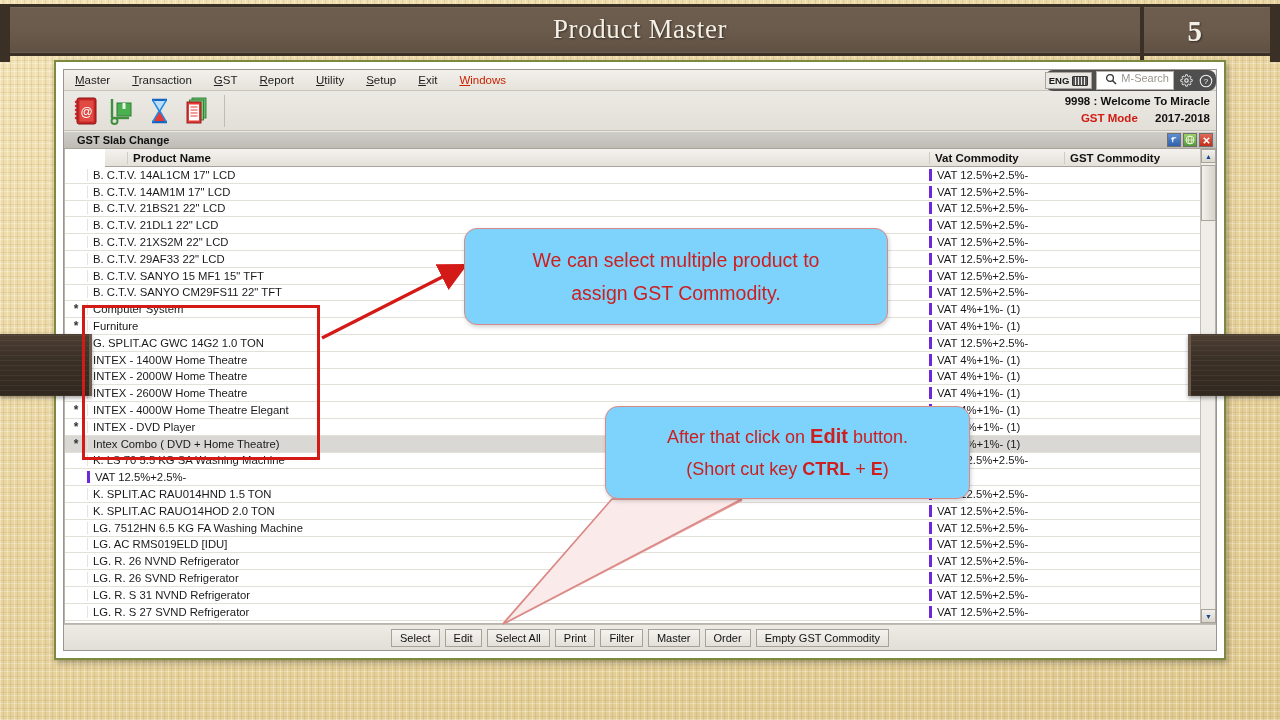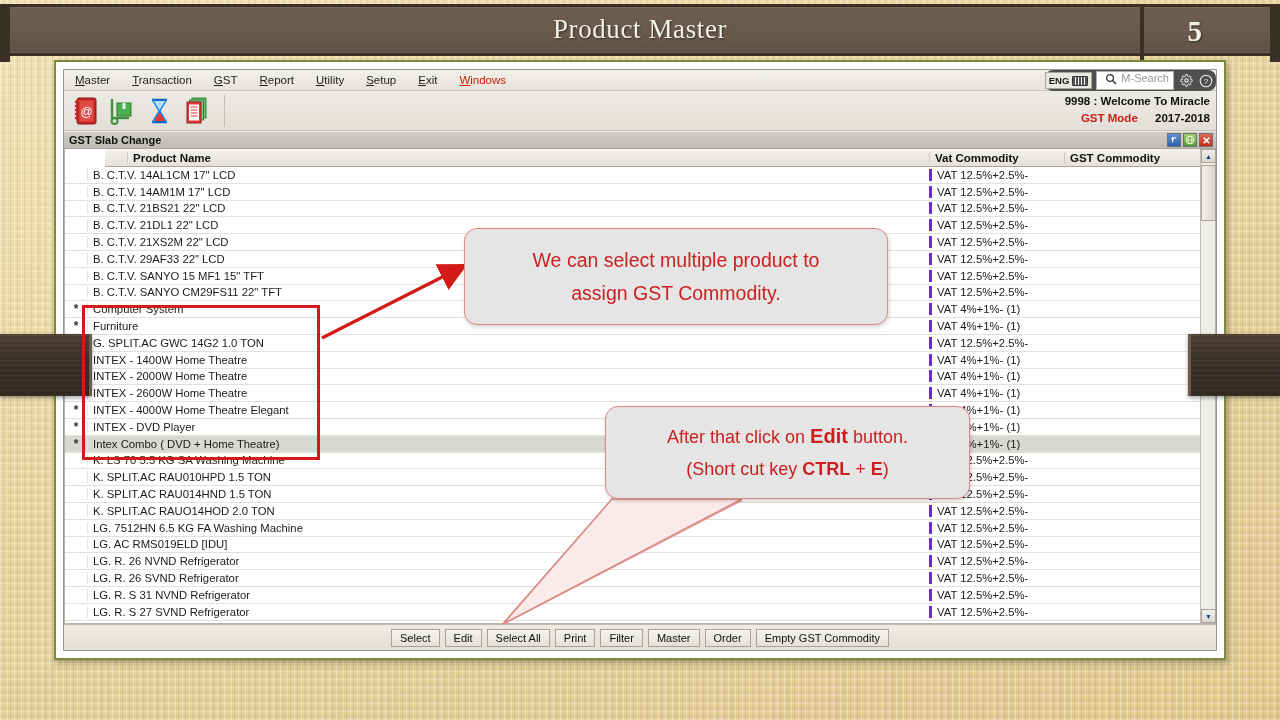--- a/index.html
+++ b/index.html
@@ -133,21 +133,21 @@
   #fin-year{ color:#111; margin-left:14px; }
 
   
   #mdi {
     position: absolute; left: 0; right: 0; top: 62px; bottom: 0;
     background: #f7f6f3;
   }
   #mdi-title {
     height: 17px; background: linear-gradient(180deg,#cfcdc8 0%,#bfbcb6 100%);
     border-bottom: 1px solid #a8a49c;
-    display: flex; align-items: center; padding-left: 5px; position: relative;
+    display: flex; align-items: center; padding-left: 13px; position: relative;
   }
   #mdi-title-text { font-size: 11px; font-weight: 700; color: #111; }
   #mdi-ctrls { position: absolute; right: 3px; top: 1px; display: flex; gap: 2px; }
   .mdi-btn { width: 14px; height: 14px; border: 1px solid #6f6f6f;
              display:flex; align-items:center; justify-content:center;
              font-size:9px; font-weight:700; color:#fff; cursor:pointer; }
   #mdi-btn-restore { background: linear-gradient(180deg,#5e8fd6,#2f62ad); }
   #mdi-btn-globe   { background: linear-gradient(180deg,#9fd06a,#4f9a3a); }
   #mdi-btn-close   { background: linear-gradient(180deg,#e06a5a,#c22d18); }
 
@@ -207,21 +207,21 @@
     border: 3px solid #d41a16; border-top: none; z-index: 8; pointer-events: none;
   }
   #sel-rect-top {
     position: absolute; left: 82px; top: 305px; width: 238px; height: 3px;
     background: #d41a16; z-index: 8;
   }
 
   
   .callout {
     position: absolute; z-index: 10;
-    background: #e5e5e5; border: 1.6px solid #d98a86; border-radius: 13px;
+    background: #7dd3fc; border: 1.6px solid #d98a86; border-radius: 13px;
     color: #cc1f1f; text-align: center;
     box-shadow: 1px 2px 4px rgba(0,0,0,.18);
     display: flex; flex-direction: column; align-items: center; justify-content: center;
   }
   #callout-1 { left: 464px; top: 228px; width: 424px; height: 97px; font-size: 19.5px; line-height: 1.65; }
   #callout-2 { left: 605px; top: 406px; width: 365px; height: 93px; font-size: 18px; line-height: 1.75; }
   #callout-2 b { font-weight: 700; }
   #callout-2 .big { font-size: 20px; font-weight: 700; }
 
   
@@ -486,21 +486,20 @@
             </div>
             <div class="grow">
               <div class="col-mark"></div>
               <div class="col-name">K. LS 70 5.5 KG SA Washing Machine</div>
               <div class="col-vat">VAT 12.5%+2.5%-</div>
               <div class="col-gst"></div>
               <div class="col-pad"></div>
             </div>
             <div class="grow">
               <div class="col-mark"></div>
-              <div class="col-name">K. SPLIT.AC RAU010HPD 1.5 TON</div>
               <div class="col-vat">VAT 12.5%+2.5%-</div>
               <div class="col-gst"></div>
               <div class="col-pad"></div>
             </div>
             <div class="grow">
               <div class="col-mark"></div>
               <div class="col-name">K. SPLIT.AC RAU014HND 1.5 TON</div>
               <div class="col-vat">VAT 12.5%+2.5%-</div>
               <div class="col-gst"></div>
               <div class="col-pad"></div>

